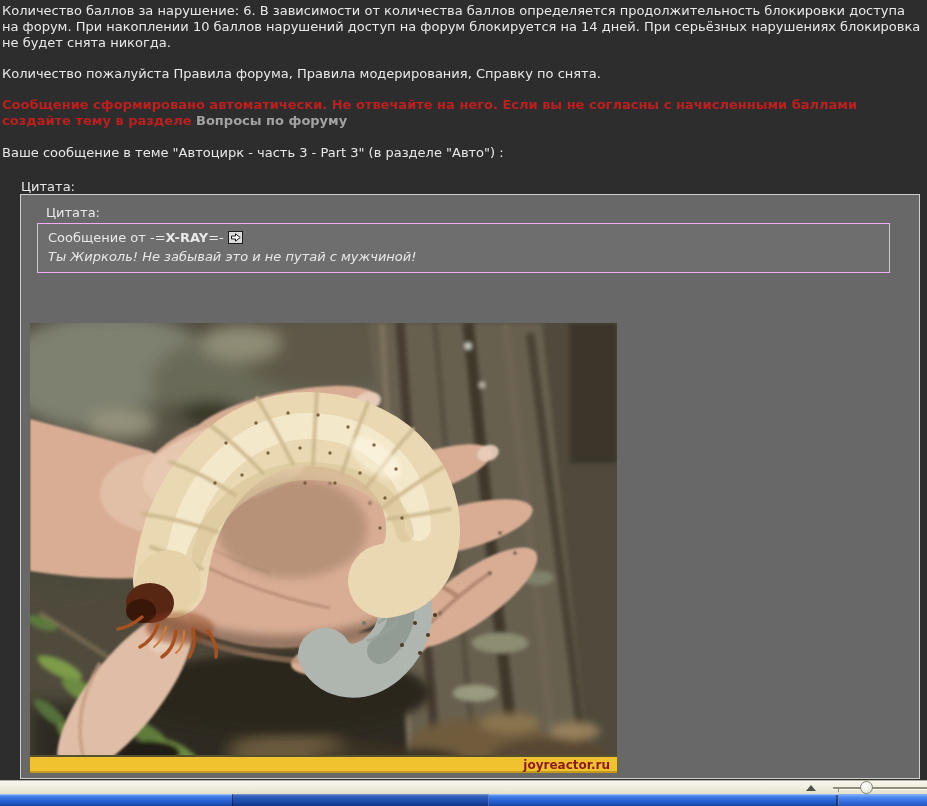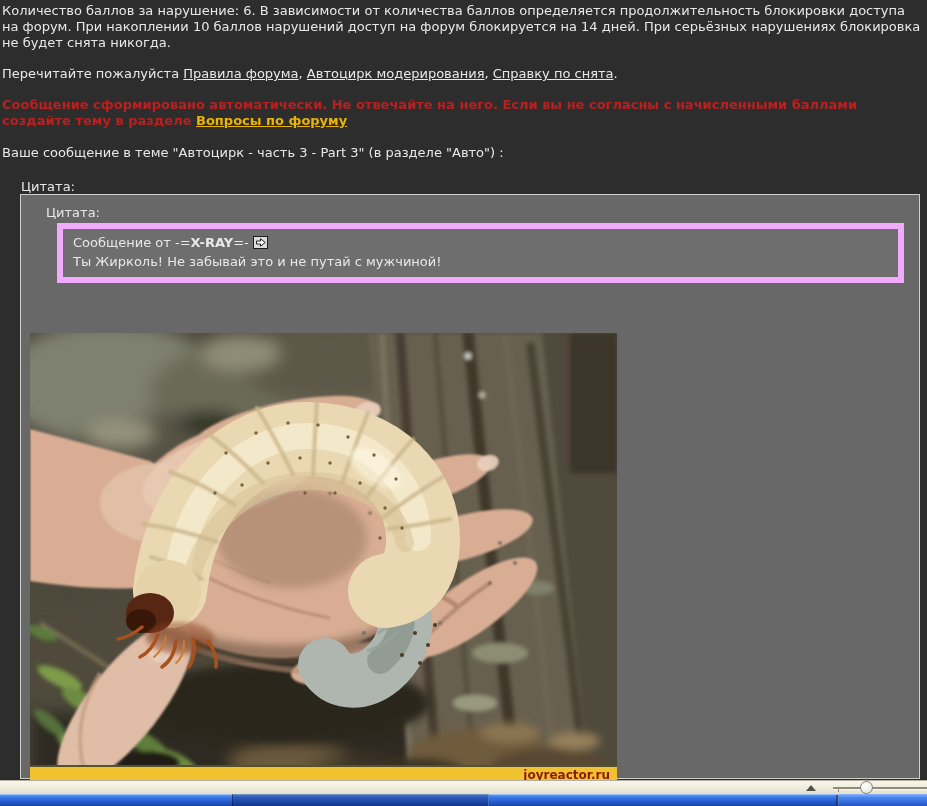--- a/index.html
+++ b/index.html
@@ -8,34 +8,34 @@
     background:var(--page_bg,#2d2d2d);
     font-family:"DejaVu Sans",sans-serif;
     font-size:13px;color:var(--text,#e8e8e8);
   }
   .top-text{position:absolute;left:2px;top:0;width:922px;}
   .top-text p{margin:0;line-height:16px;}
   .intro{margin-top:3px !important;}
   .reread{margin-top:15px !important;}
   .alert{margin-top:15px !important;font-weight:bold;color:var(--alert,#bd1f1f);}
   .thread-line{margin-top:16px !important;}
-  a.lnk{color:var(--link,#e8e8e8);text-decoration:underline;cursor:pointer;}
-  .alert a.lnk{color:#eab308;font-weight:bold;}
+  a.lnk{color:var(--link,#e8e8e8);cursor:pointer;}
+  .alert a.lnk{color:#a3a3a3;font-weight:bold;}
   .quote-label{position:absolute;left:21px;top:180px;line-height:14px;}
   .outer-quote{
     position:absolute;left:20px;top:194px;width:898px;height:583px;
     background:var(--quote_bg,#686868);border:1px solid #cfcfcf;
   }
   .inner-label{margin:11px 0 3px 25px;line-height:14px;}
   .inner-quote{
-    margin-left:36px;width:815px;padding:5px 10px 7px 10px;
-    background:var(--quote_inner_bg,#6e6e6e);border:6px solid #f0abfc;
+    margin-left:16px;width:815px;padding:5px 26px 7px 10px;
+    background:var(--quote_inner_bg,#6e6e6e);border:1px solid #f0abfc;
     line-height:17px;
   }
-  .qbody{}
+  .qbody{font-style:italic;}
   .viewpost{display:inline-block;vertical-align:-2px;cursor:pointer;}
   .photo{display:block;margin:50px 0 0 9px;}
   
   .toolbar{
     position:absolute;left:0;top:780px;width:927px;height:14px;box-sizing:border-box;
     background:linear-gradient(180deg,#f8f6ec 0%,var(--toolbar_bg,#efecdd) 55%,#e2dfcc 100%);
     border-top:1px solid #b5b19c;
   }
   .tri{position:absolute;left:806px;top:4px;width:0;height:0;
     border-left:5px solid transparent;border-right:5px solid transparent;
@@ -59,21 +59,21 @@
   .tb-tray{position:absolute;left:839px;right:0;top:0;bottom:0;
     background:linear-gradient(180deg,#8ab5f8 0%,#4a86ee 30%,#3168da 70%,#2553bc 100%);}
 </style>
 </head>
 <body>
 
 <div class="screen">
 
   <div class="top-text">
     <p class="intro">Количество баллов за нарушение: 6. В зависимости от количества баллов определяется продолжительность блокировки доступа на форум. При накоплении 10 баллов нарушений доступ на форум блокируется на 14 дней. При серьёзных нарушениях блокировка не будет снята никогда.</p>
-    <p class="reread"><span>Перечитайте пожалуйста </span><a class="lnk">Правила форума</a><span>, </span><a class="lnk">Автоцирк модерирования</a><span>, </span><a class="lnk">Справку по снята</a><span>.</span></p>
+    <p class="reread"><span>Количество пожалуйста </span><a class="lnk">Правила форума</a><span>, </span><a class="lnk">Правила модерирования</a><span>, </span><a class="lnk">Справку по снята</a><span>.</span></p>
     <p class="alert"><span>Сообщение сформировано автоматически. Не отвечайте на него. Если вы не согласны с начисленными баллами создайте тему в разделе </span><a class="lnk">Вопросы по форуму</a></p>
     <p class="thread-line">Ваше сообщение в теме "Автоцирк - часть 3 - Part 3" (в разделе "Авто") :</p>
   </div>
 
   <div class="quote-label">Цитата:</div>
 
   <div class="outer-quote">
     <div class="inner-label">Цитата:</div>
     <div class="inner-quote">
       <div class="origin"><span>Сообщение от </span><span>-=</span><b>X-RAY</b><span>=-</span>

